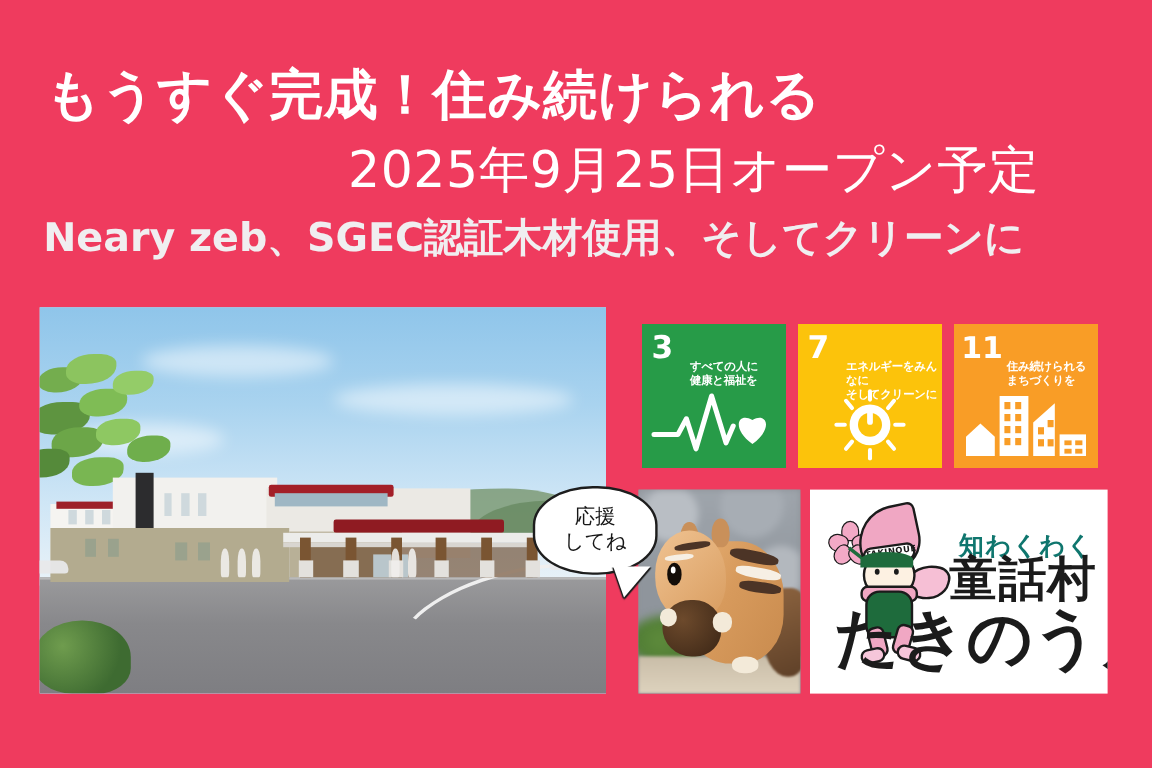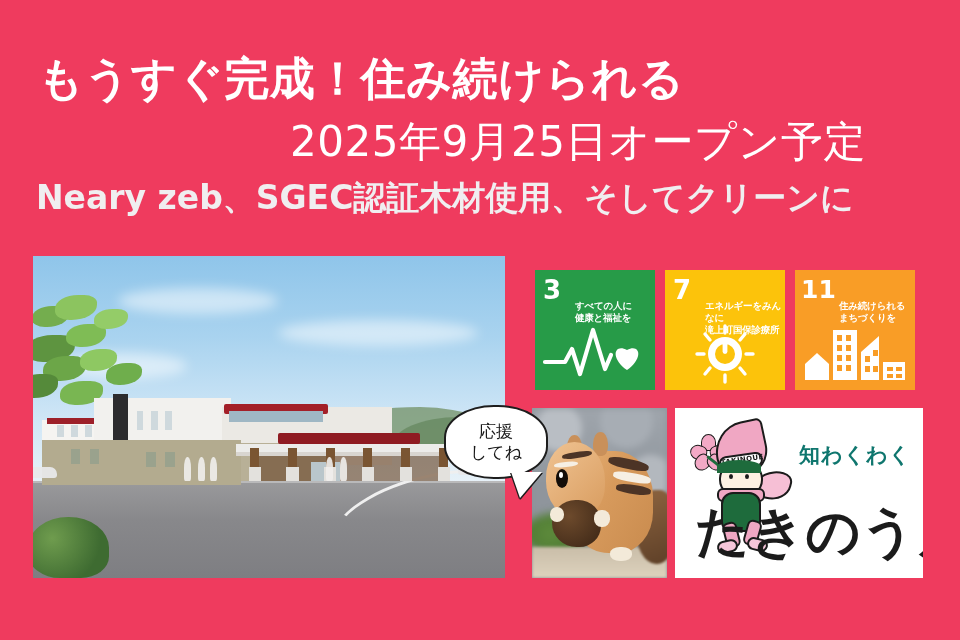--- a/index.html
+++ b/index.html
@@ -281,21 +281,21 @@
     <svg class="sdgart" viewBox="0 0 120 62">
       <path d="M10 40 H30 L37 27 L45 52 L58 8 L70 47 L76 33" fill="none" stroke="#fff" stroke-width="4.2" stroke-linecap="round" stroke-linejoin="round"></path>
       <path d="M92 48 C74 35 80 21 92 28 C104 21 110 35 92 48 Z" fill="#fff"></path>
     </svg>
   </div>
 
   <div class="sdg" id="sdg7">
     <div class="num">7</div>
     <div class="cap">
       <div>エネルギーをみんなに</div>
-      <div>滝上町国保診療所</div>
+      <div>そしてクリーンに</div>
     </div>
     <svg class="sdgart" viewBox="0 0 120 62">
       <circle cx="60" cy="32" r="17" fill="#fff"></circle>
       <circle cx="60" cy="32" r="10" fill="#fcc30b"></circle>
       <rect x="57.6" y="19" width="4.8" height="13" rx="2.4" fill="#fff"></rect>
       <g stroke="#fff" stroke-width="3.4" stroke-linecap="round">
         <line x1="60" y1="4" x2="60" y2="11"></line>
         <line x1="60" y1="53" x2="60" y2="60"></line>
         <line x1="32" y1="32" x2="39" y2="32"></line>
         <line x1="81" y1="32" x2="88" y2="32"></line>
@@ -382,16 +382,17 @@
     <div class="m-eye" style="left:54px;top:66px;"></div>
     <div class="m-eye" style="left:70px;top:66px;"></div>
     <div class="m-scarf"></div>
     <div class="m-body"></div>
     <div class="m-leg" style="left:49px;top:114px;transform:rotate(-14deg);"></div>
     <div class="m-leg" style="left:70px;top:112px;transform:rotate(16deg);"></div>
     <div class="m-shoe" style="left:42px;top:132px;transform:rotate(-12deg);"></div>
     <div class="m-shoe" style="left:72px;top:130px;transform:rotate(14deg);"></div>
 
     <div class="lg-top2">知わくわく</div>
+    <div class="lg-mid">童話村</div>
     <div class="lg-bot">たきのうえ</div>
   </div>
 
 </div>
 
 </body></html>

